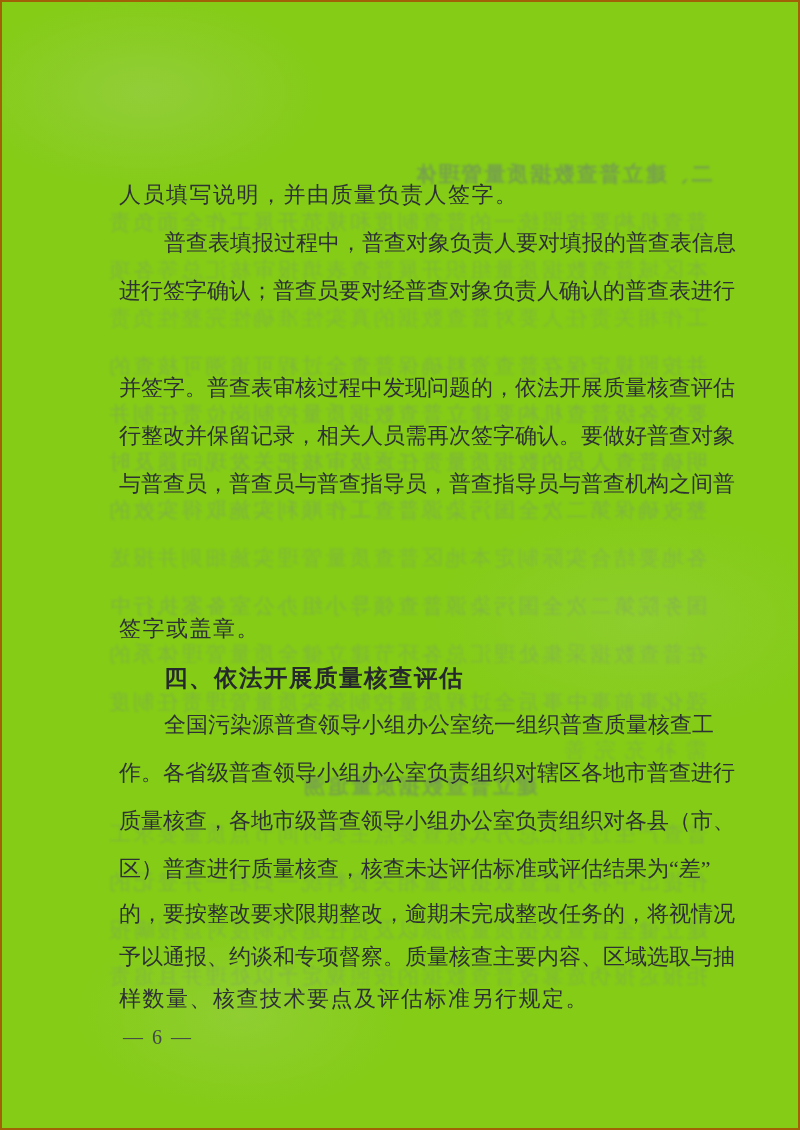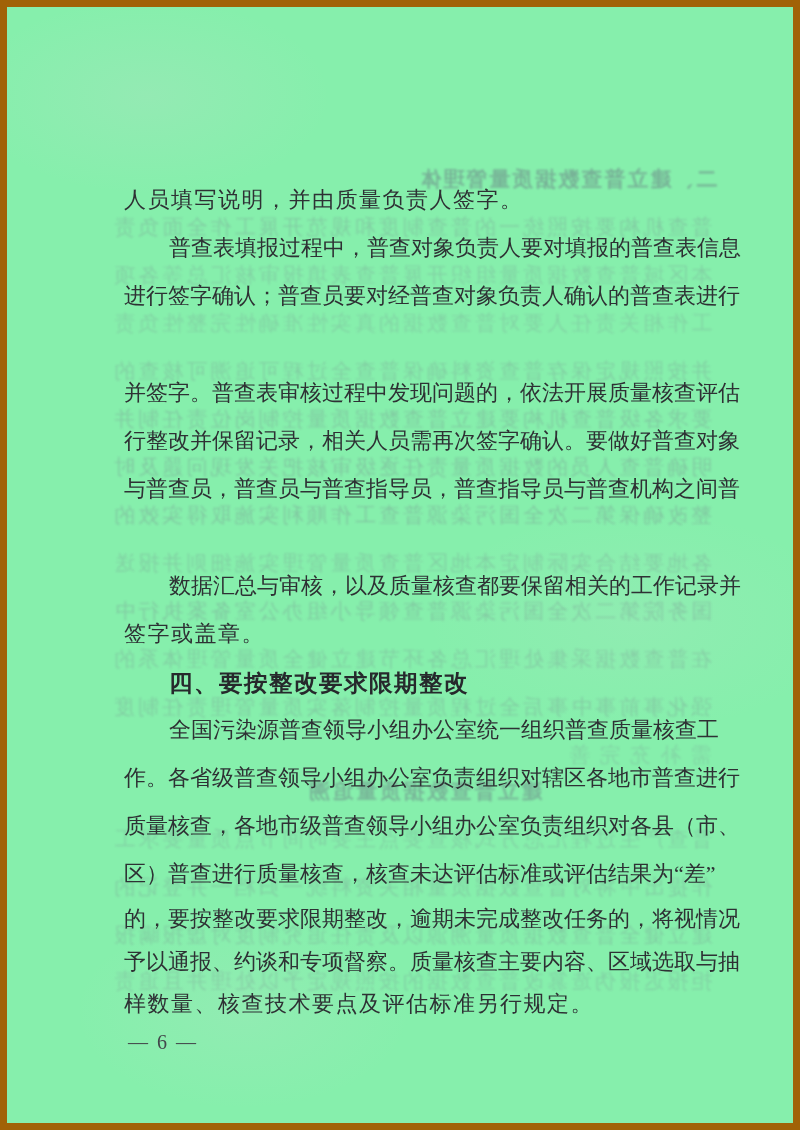--- a/index.html
+++ b/index.html
@@ -1,20 +1,20 @@
 <!DOCTYPE html>
 <html><head>
 <meta charset="utf-8">
 <style>
   html,body{margin:0;padding:0;background:#ffffff;}
   .page{
     position:relative;
     width:800px;height:1130px;
-    background:#86efac;
-    border:7px solid #a16207;
+    background:#84cc16;
+    border:2px solid #a16207;
     box-sizing:border-box;
     overflow:hidden;
     font-family:"Liberation Serif","DejaVu Serif",serif;
     padding-left:35px;
   }
   
   .page::before{
     content:"";position:absolute;inset:0;
     background:
       radial-gradient(260px 140px at 18% 8%, rgba(210,212,212,0.18), transparent 70%),
@@ -92,24 +92,23 @@
   <div class="bleed" style="top:960px;left:105px;width:600px;opacity:.65">拒报迟报伪造篡改普查数据的按照规定予以处理并且追责</div>
 
   <div class="tline short" style="top:178px">人员填写说明，并由质量负责人签字。</div>
 
   <div class="tline ind" style="top:226px">普查表填报过程中，普查对象负责人要对填报的普查表信息</div>
   <div class="tline" style="top:274px">进行签字确认；普查员要对经普查对象负责人确认的普查表进行</div>
   <div class="tline" style="top:371px">并签字。普查表审核过程中发现问题的，依法开展质量核查评估</div>
   <div class="tline" style="top:467px">与普查员，普查员与普查指导员，普查指导员与普查机构之间普</div>
   <div class="tline" style="top:419px">行整改并保留记录，相关人员需再次签字确认。要做好普查对象</div>
 
-  <div class="tline ind" style="top:564px">数据汇总与审核，以及质量核查都要保留相关的工作记录并</div>
   <div class="tline short" style="top:612px">签字或盖章。</div>
 
-  <div class="tline short ind heading" style="top:660px">四、要按整改要求限期整改</div>
+  <div class="tline short ind heading" style="top:660px">四、依法开展质量核查评估</div>
 
   <div class="tline ind" style="top:708px">全国污染源普查领导小组办公室统一组织普查质量核查工</div>
   <div class="tline" style="top:756px">作。各省级普查领导小组办公室负责组织对辖区各地市普查进行</div>
   <div class="tline" style="top:804px">质量核查，各地市级普查领导小组办公室负责组织对各县（市、</div>
   <div class="tline" style="top:852px">区）普查进行质量核查，核查未达评估标准或评估结果为“差”</div>
   <div class="tline" style="top:897px">的，要按整改要求限期整改，逾期未完成整改任务的，将视情况</div>
   <div class="tline" style="top:940px">予以通报、约谈和专项督察。质量核查主要内容、区域选取与抽</div>
   <div class="tline short" style="top:982px">样数量、核查技术要点及评估标准另行规定。</div>
 
   <div class="pagenum">— 6 —</div>

